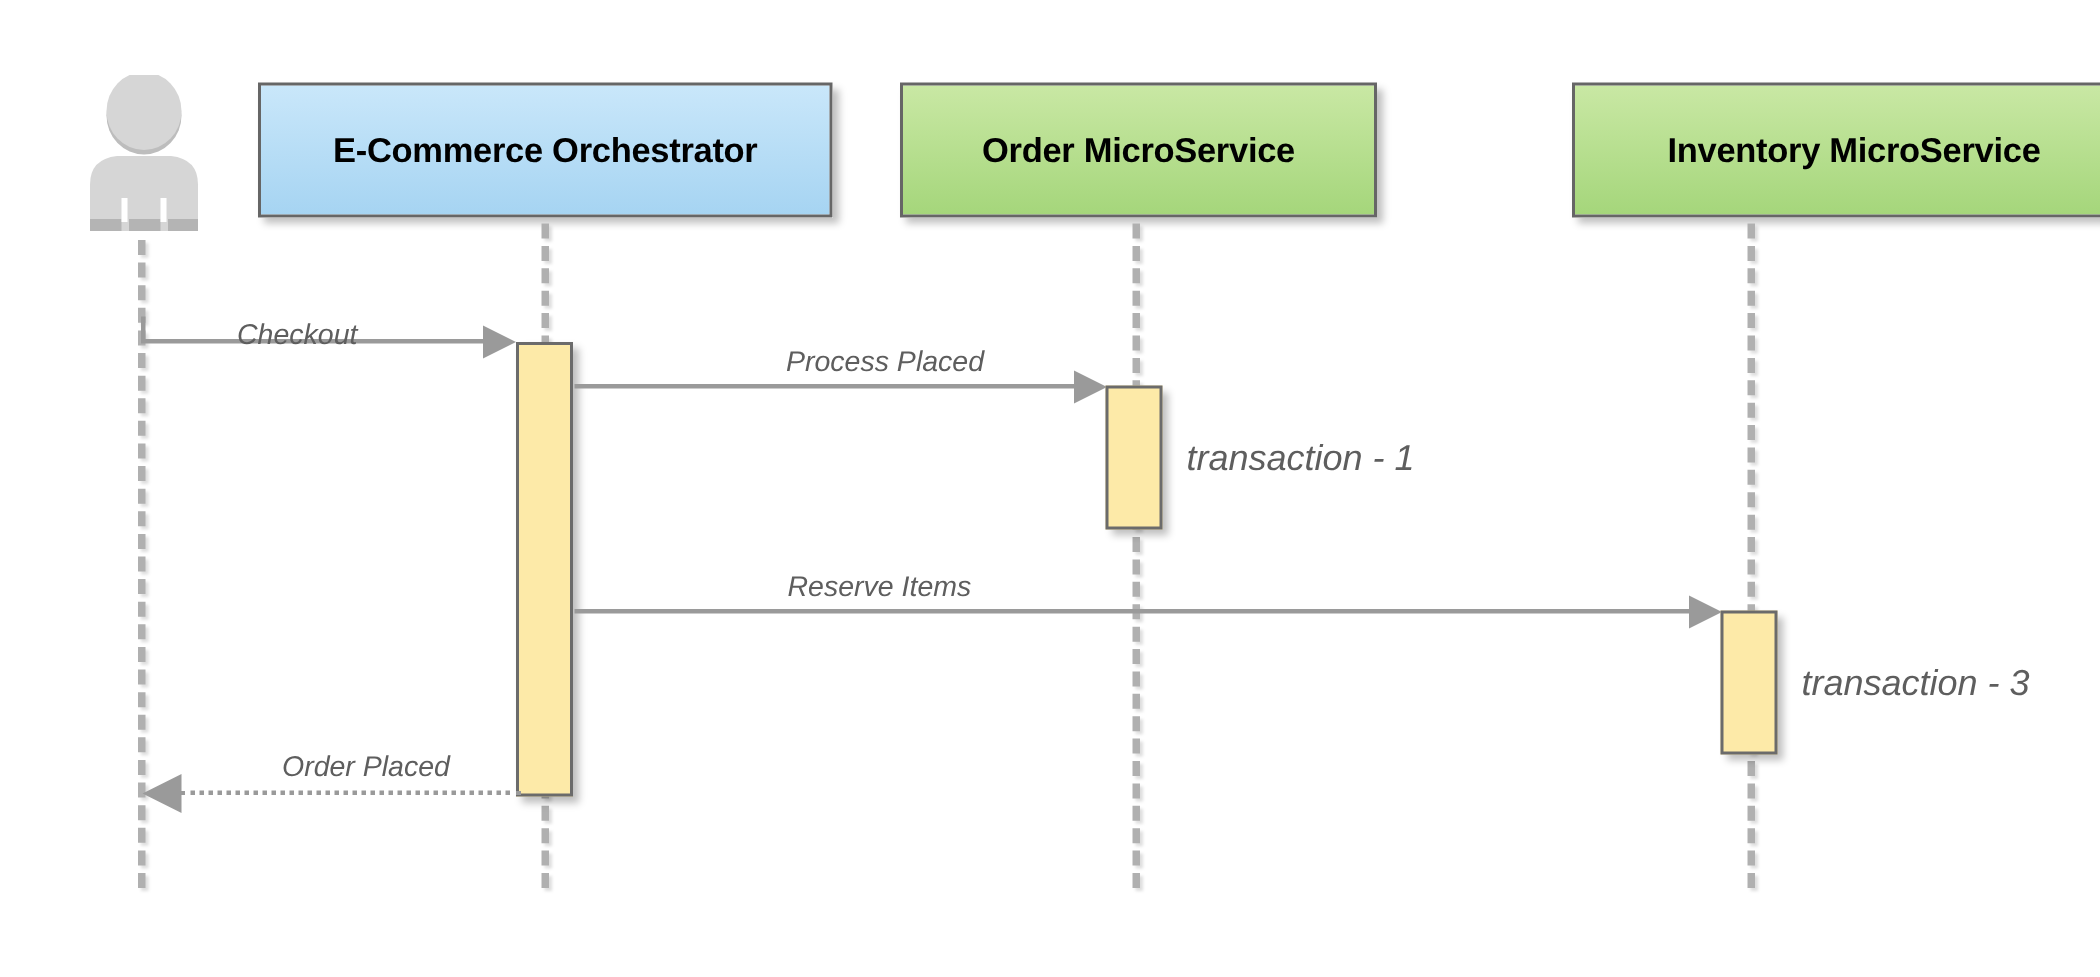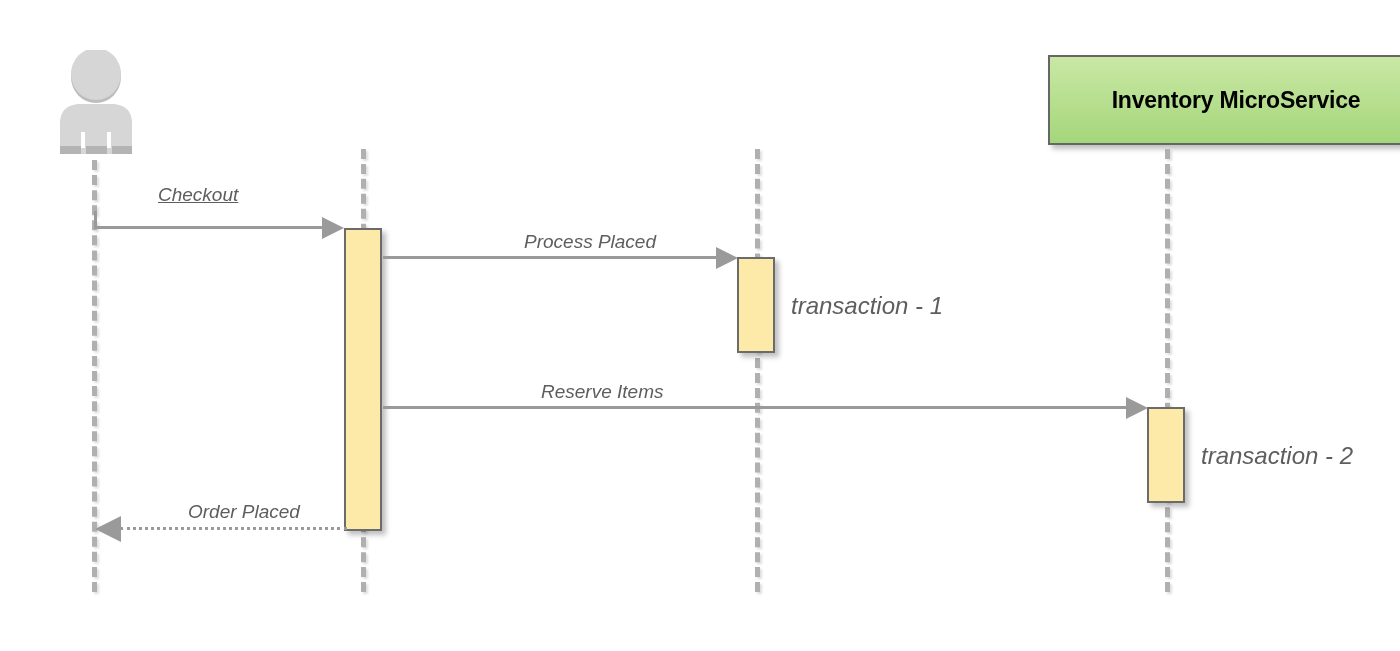--- a/index.html
+++ b/index.html
@@ -124,49 +124,55 @@
       <ellipse cx="44" cy="24" rx="25" ry="26" fill="#d6d6d6"></ellipse>
       <path d="M 8 104 L 8 73 Q 8 56 26 54 L 62 54 Q 80 56 80 73 L 80 104 Z" fill="#d6d6d6"></path>
       <rect x="8" y="96" width="21" height="8" fill="#b4b4b4"></rect>
       <rect x="34" y="96" width="21" height="8" fill="#b4b4b4"></rect>
       <rect x="60" y="96" width="20" height="8" fill="#b4b4b4"></rect>
       <rect x="29" y="82" width="4" height="16" fill="#ffffff"></rect>
       <rect x="55" y="82" width="4" height="16" fill="#ffffff"></rect>
     </svg>
   </div>
 
+  <div class="participant-box blue" style="left:172px; top:55px; width:383px; height:90px;">
+    <span class="participant-label">E-Commerce Orchestrator</span>
+  </div>
 
+  <div class="participant-box green" style="left:600px; top:55px; width:318px; height:90px;">
+    <span class="participant-label">Order MicroService</span>
+  </div>
 
   <div class="participant-box green" style="left:1048px; top:55px; width:376px; height:90px;">
     <span class="participant-label">Inventory MicroService</span>
   </div>
 
   <div class="lifeline" style="left:92px; top:160px; height:432px;"></div>
   <div class="lifeline" style="left:361px; top:149px; height:443px;"></div>
   <div class="lifeline" style="left:755px; top:149px; height:443px;"></div>
   <div class="lifeline" style="left:1165px; top:149px; height:443px;"></div>
 
   <div class="msg-stub" style="left:94px; top:211px; height:17px;"></div>
   <div class="msg-line" style="left:94px; top:226px; width:232px;"></div>
   <div class="arrow-right" style="left:322px; top:217px;"></div>
-  <div class="msg-label" style="left:158px; top:184px;text-decoration:underline;">Checkout</div>
+  <div class="msg-label" style="left:158px; top:213px;">Checkout</div>
 
   <div class="activation" style="left:344px; top:228px; width:38px; height:303px;"></div>
 
   <div class="msg-line" style="left:383px; top:256px; width:336px;"></div>
   <div class="arrow-right" style="left:716px; top:247px;"></div>
   <div class="msg-label" style="left:524px; top:231px;">Process Placed</div>
 
   <div class="activation" style="left:737px; top:257px; width:38px; height:96px;"></div>
   <div class="note-label" style="left:791px; top:292px;">transaction - 1</div>
 
   <div class="msg-line" style="left:383px; top:406px; width:745px;"></div>
   <div class="arrow-right" style="left:1126px; top:397px;"></div>
-  <div class="msg-label" style="left:525px; top:381px;margin-left:16px;">Reserve Items</div>
+  <div class="msg-label" style="left:525px; top:381px;">Reserve Items</div>
 
   <div class="activation" style="left:1147px; top:407px; width:38px; height:96px;"></div>
-  <div class="note-label" style="left:1201px; top:442px;">transaction - 2</div>
+  <div class="note-label" style="left:1201px; top:442px;">transaction - 3</div>
 
   <div class="msg-line dotted" style="left:120px; top:527px; width:227px;"></div>
   <div class="arrow-left" style="left:95px; top:516px;"></div>
   <div class="msg-label" style="left:148px; top:501px;margin-left:40px;">Order Placed</div>
 
 </div>
 
 </body></html>

